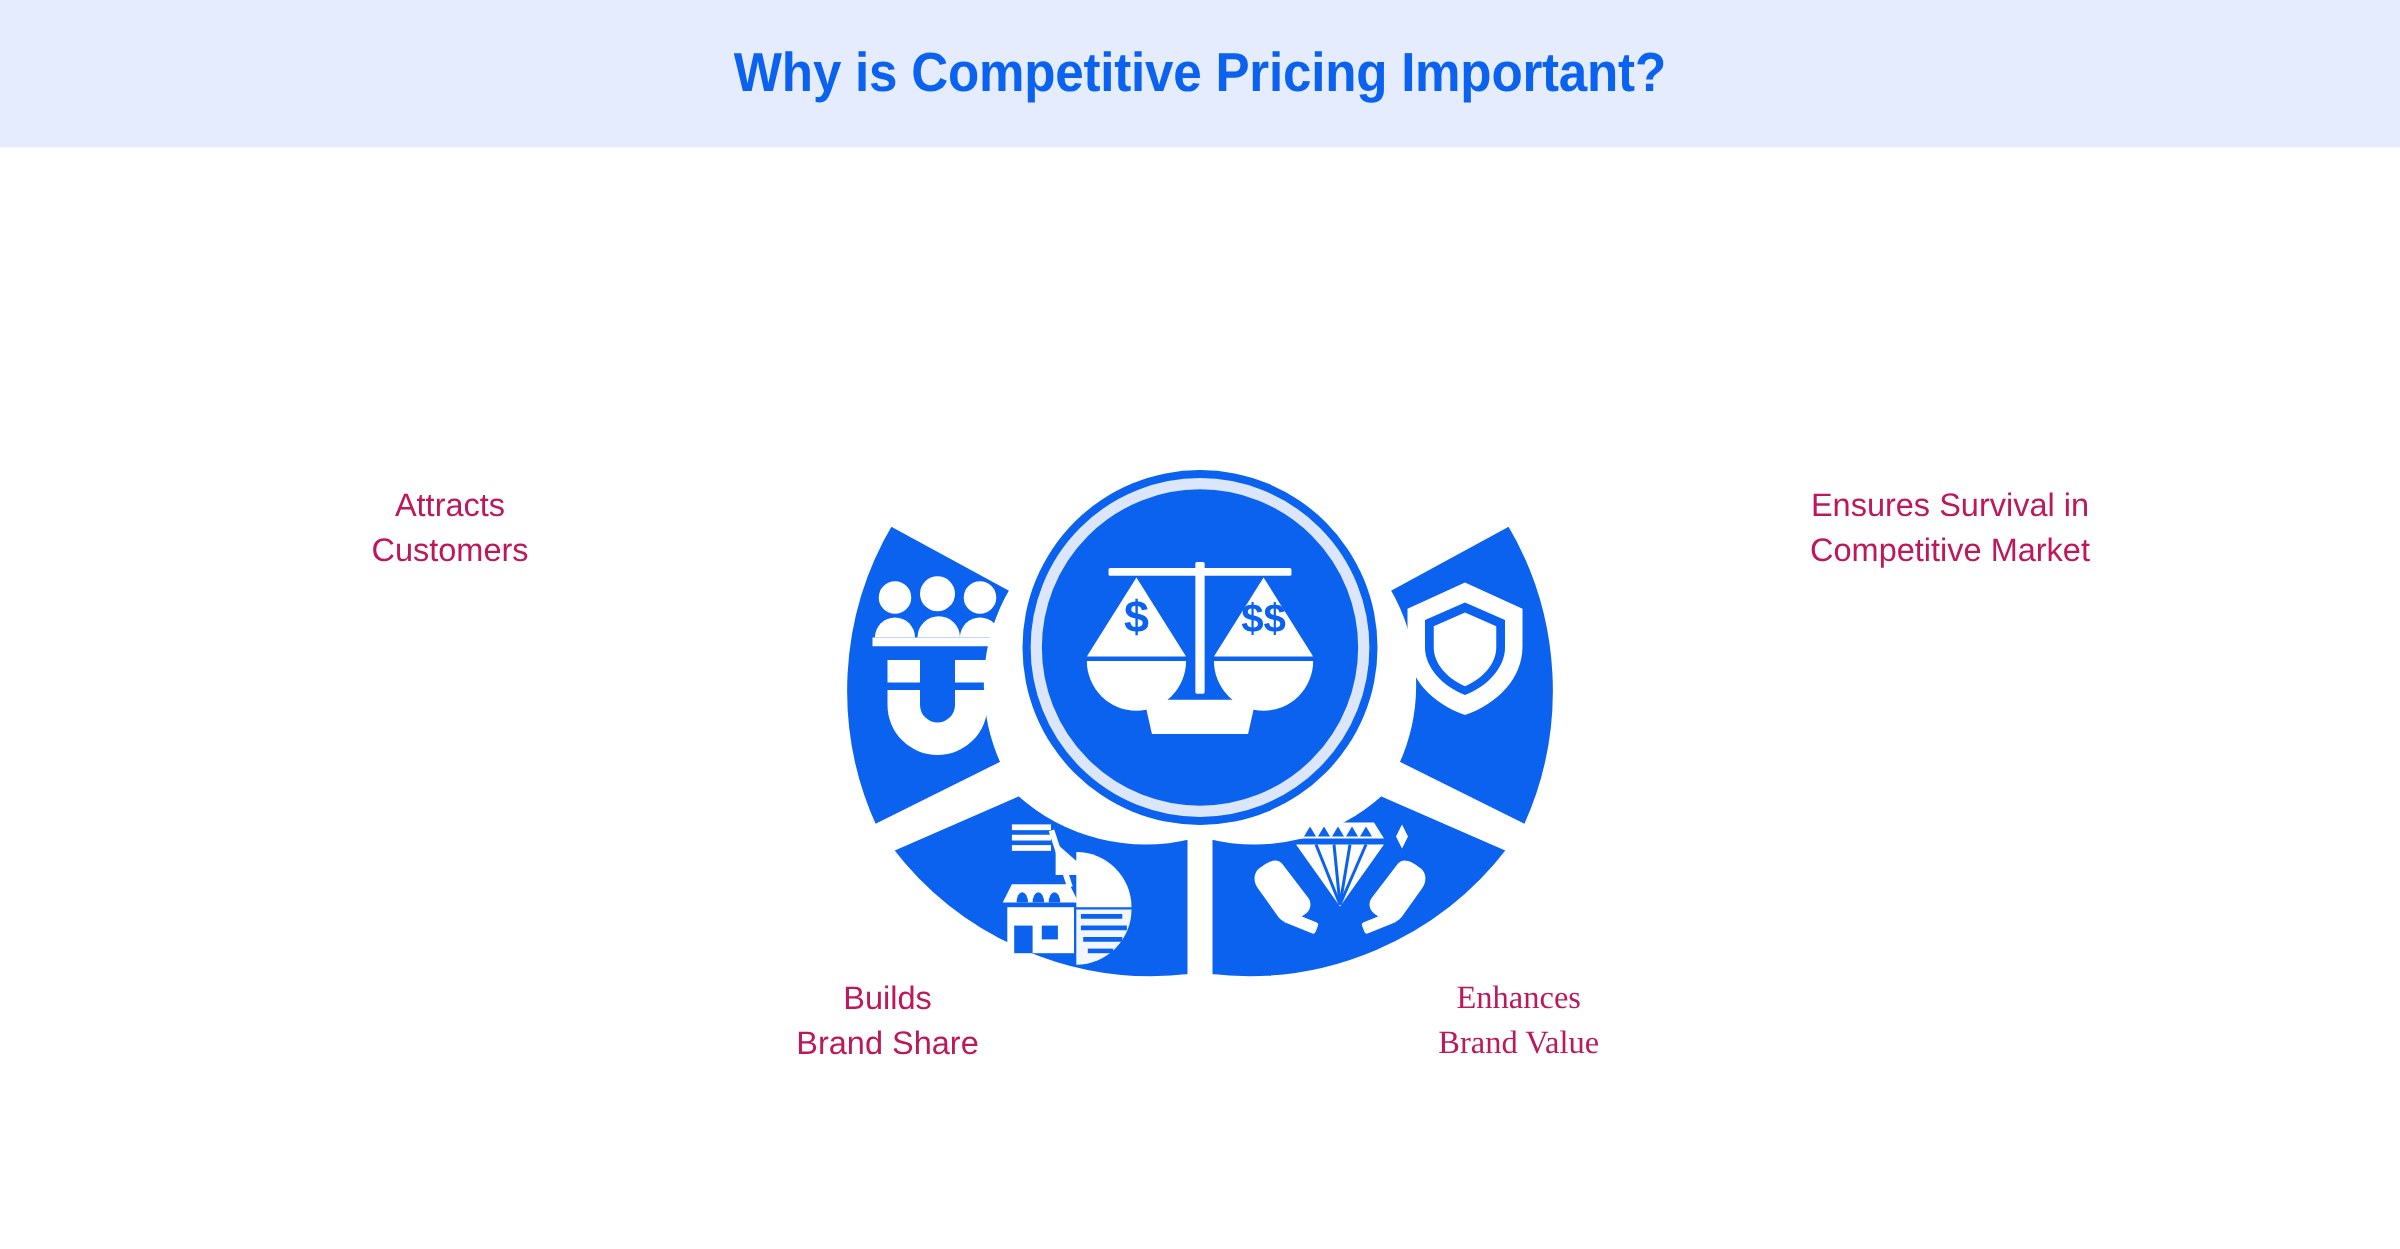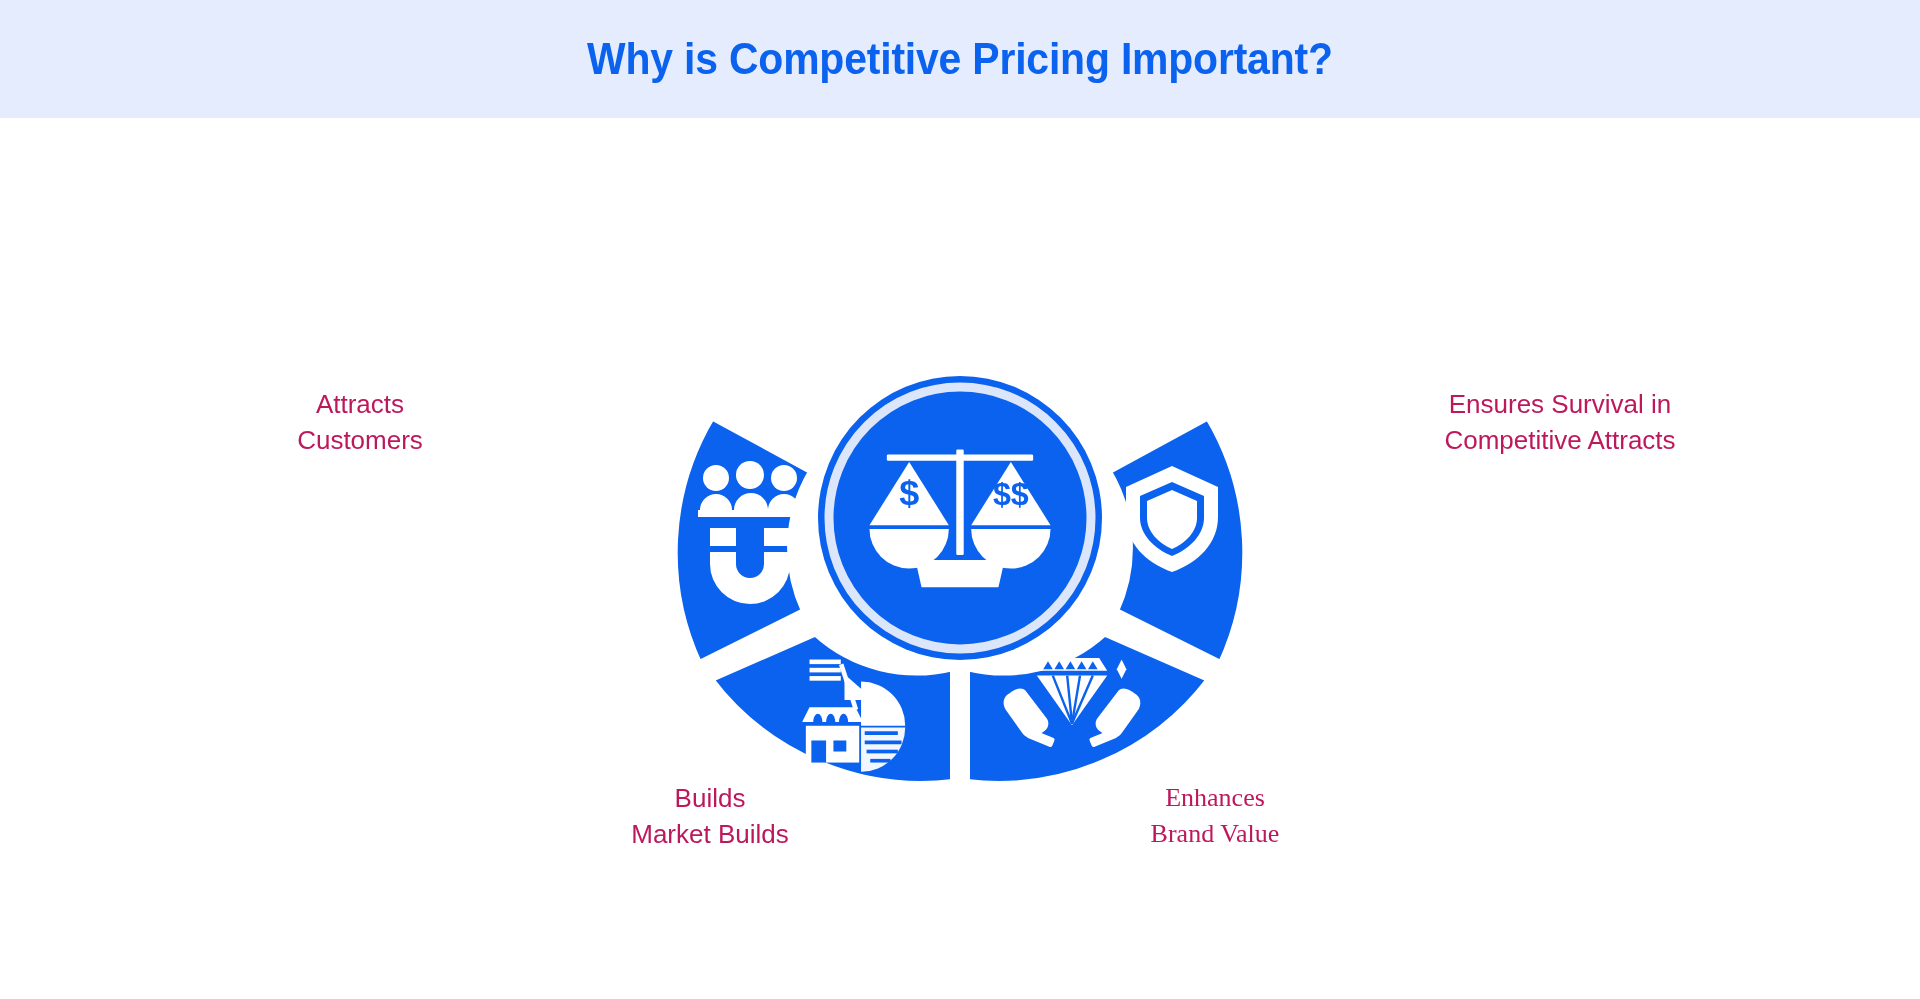--- a/index.html
+++ b/index.html
@@ -241,22 +241,22 @@
 
       <g transform="translate(512,480) scale(0.80)" fill="#ffffff">
         <use href="#gl-diamond"></use>
       </g>
     </svg>
 
     <div class="seg-label" id="label-attracts-customers">Attracts
 Customers</div>
 
     <div class="seg-label" id="label-ensures-survival">Ensures Survival in
-Competitive Attracts</div>
+Competitive Market</div>
 
     <div class="seg-label" id="label-builds-market-share">Builds
-Market Builds</div>
+Brand Share</div>
 
     <div class="seg-label" id="label-enhances-brand-value">Enhances
 Brand Value</div>
 
   </div>
 </div>
 
 </body></html>

